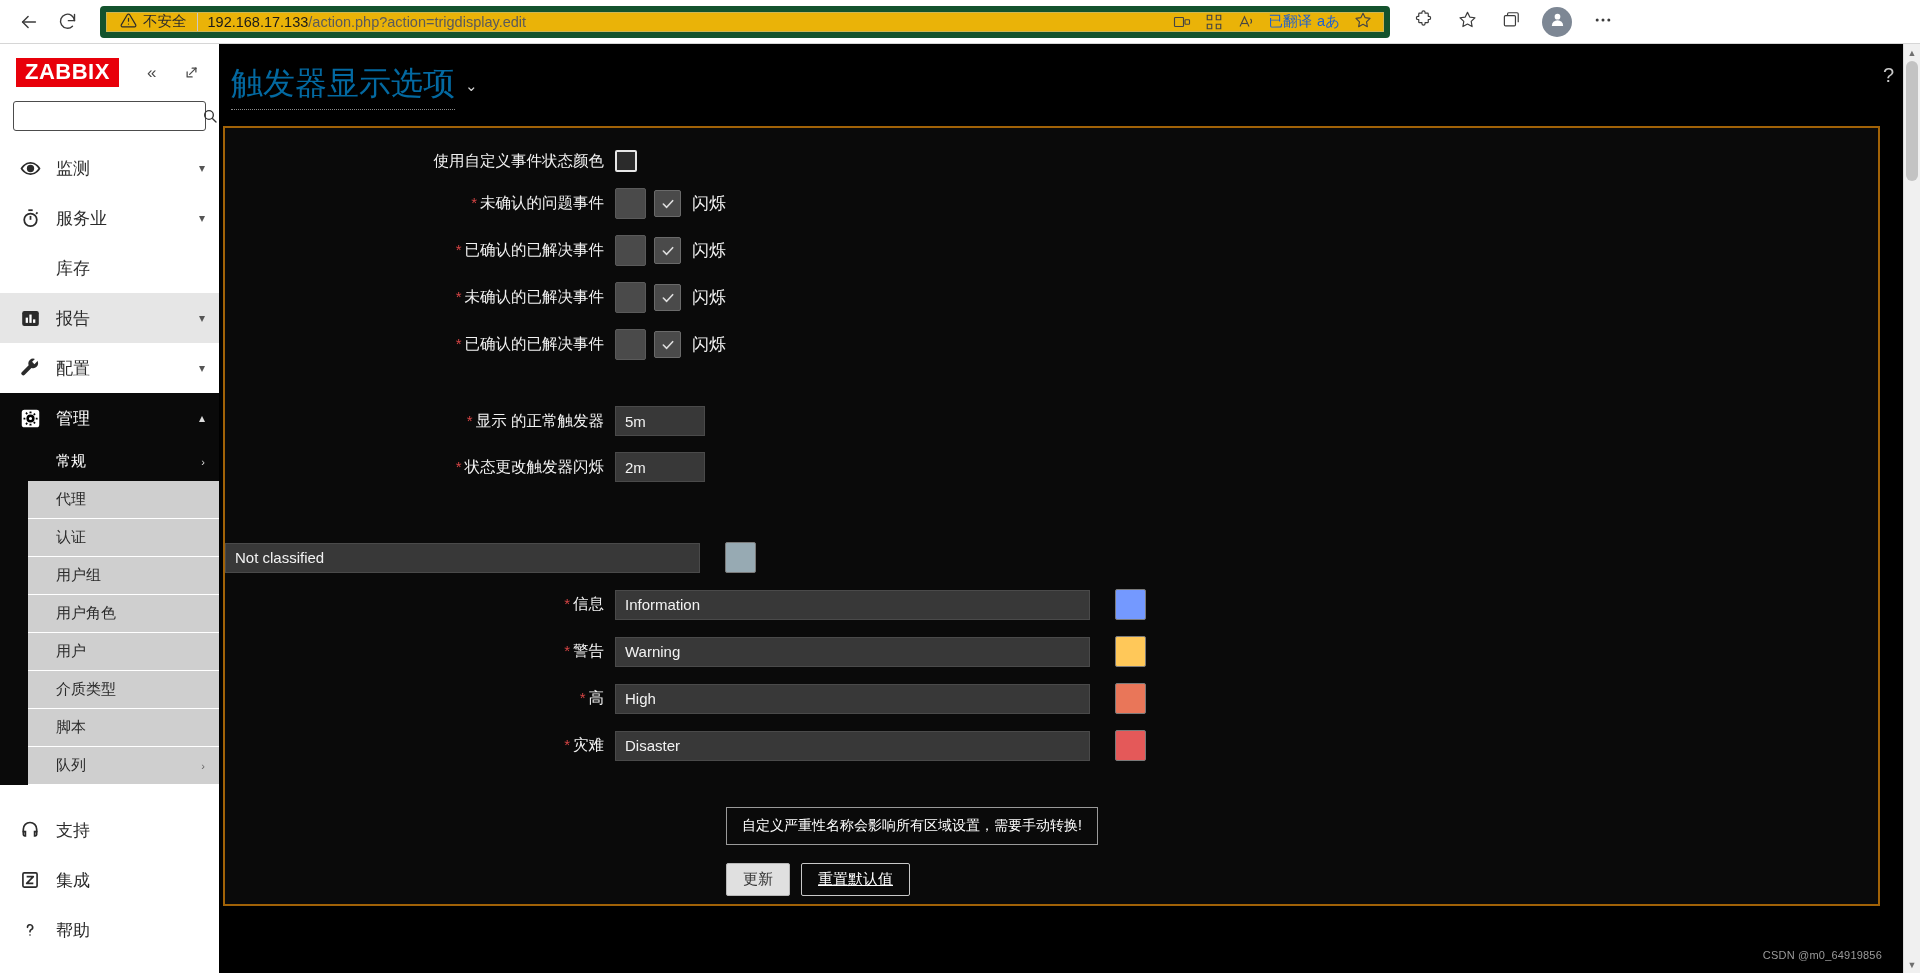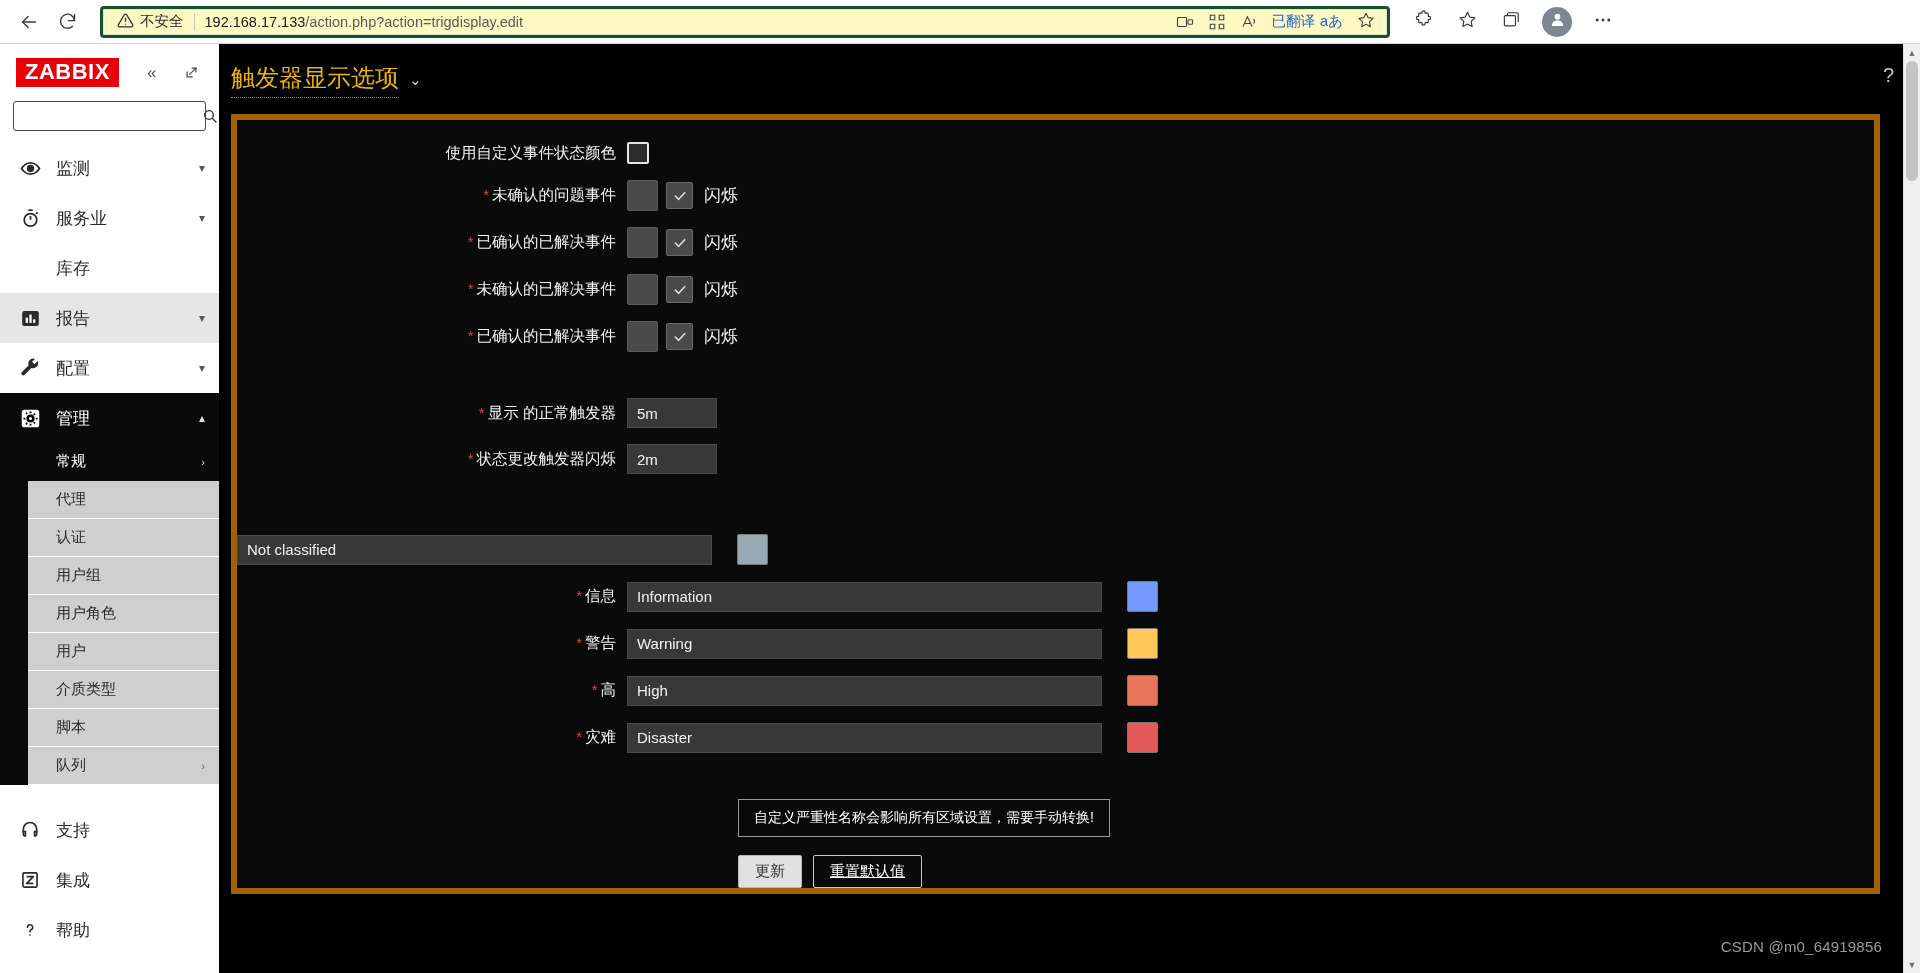--- a/index.html
+++ b/index.html
@@ -28,22 +28,22 @@
     flex: 0 0 auto;
     cursor: pointer;
   }
   .nav-btn svg { display: block; }
 
   .omnibox {
     flex: 1 1 auto;
     height: 32px;
     margin: 0 10px 0 14px;
     max-width: 1290px;
-    background: #fef9c3;
-    border: 3px solid #14532d;
+    background: #eab308;
+    border: 6px solid #14532d;
     border-radius: 4px;
     display: flex;
     align-items: center;
     padding: 0 8px;
     box-shadow: 0 0 0 1px rgba(160,190,225,.35) inset;
   }
   .omni-warn {
     display: flex; align-items: center; gap: 6px;
     color: #2b2b2b; font-size: 14.5px;
     padding: 0 8px 0 6px;
@@ -164,36 +164,36 @@
     background: #000000;
     position: relative;
     overflow: hidden;
   }
   .page-head {
     display: flex; align-items: center;
     padding: 18px 26px 10px 12px;
     position: relative;
   }
   .page-title {
-    color: #eab308;
-    font-size: 24px;
+    color: #0369a1;
+    font-size: 32px;
     border-bottom: 1px dotted #8a8a8a;
     padding-bottom: 3px;
     cursor: pointer;
   }
   .title-caret { color: #d8d8d8; font-size: 15px; margin-left: 10px; cursor: pointer; }
   .help-q {
     position: absolute; right: 26px; top: 20px;
     color: #c8c8c8; font-size: 20px; cursor: pointer;
   }
 
   .panel {
-    margin: 6px 40px 0 12px;
+    margin: 6px 40px 0 4px;
     background: #0a0a0a;
-    border: 6px solid #a16207;
+    border: 2px solid #a16207;
     min-height: 780px;
     padding: 22px 0 0 0;
   }
 
   .frow {
     display: flex; align-items: center;
     margin-bottom: 16px;
   }
   .flabel {
     width: 390px;
@@ -288,23 +288,23 @@
     font-size: 15px;
     padding: 6px 16px;
     border-radius: 2px;
     cursor: pointer;
     text-decoration: underline;
     font-family: "Liberation Sans", sans-serif;
   }
 
   .watermark {
     position: absolute;
-    right: 38px; bottom: 18px;
+    right: 38px; bottom: 12px;
     color: #9a9a9a;
-    font-size: 15px;
+    font-size: 11px;
     letter-spacing: .2px;
   }
 
   
   .vscroll {
     position: absolute; top: 0; right: 0; width: 17px; bottom: 0;
     background: #f0f0f0;
     border-left: 1px solid #dcdcdc;
     z-index: 9;
   }

